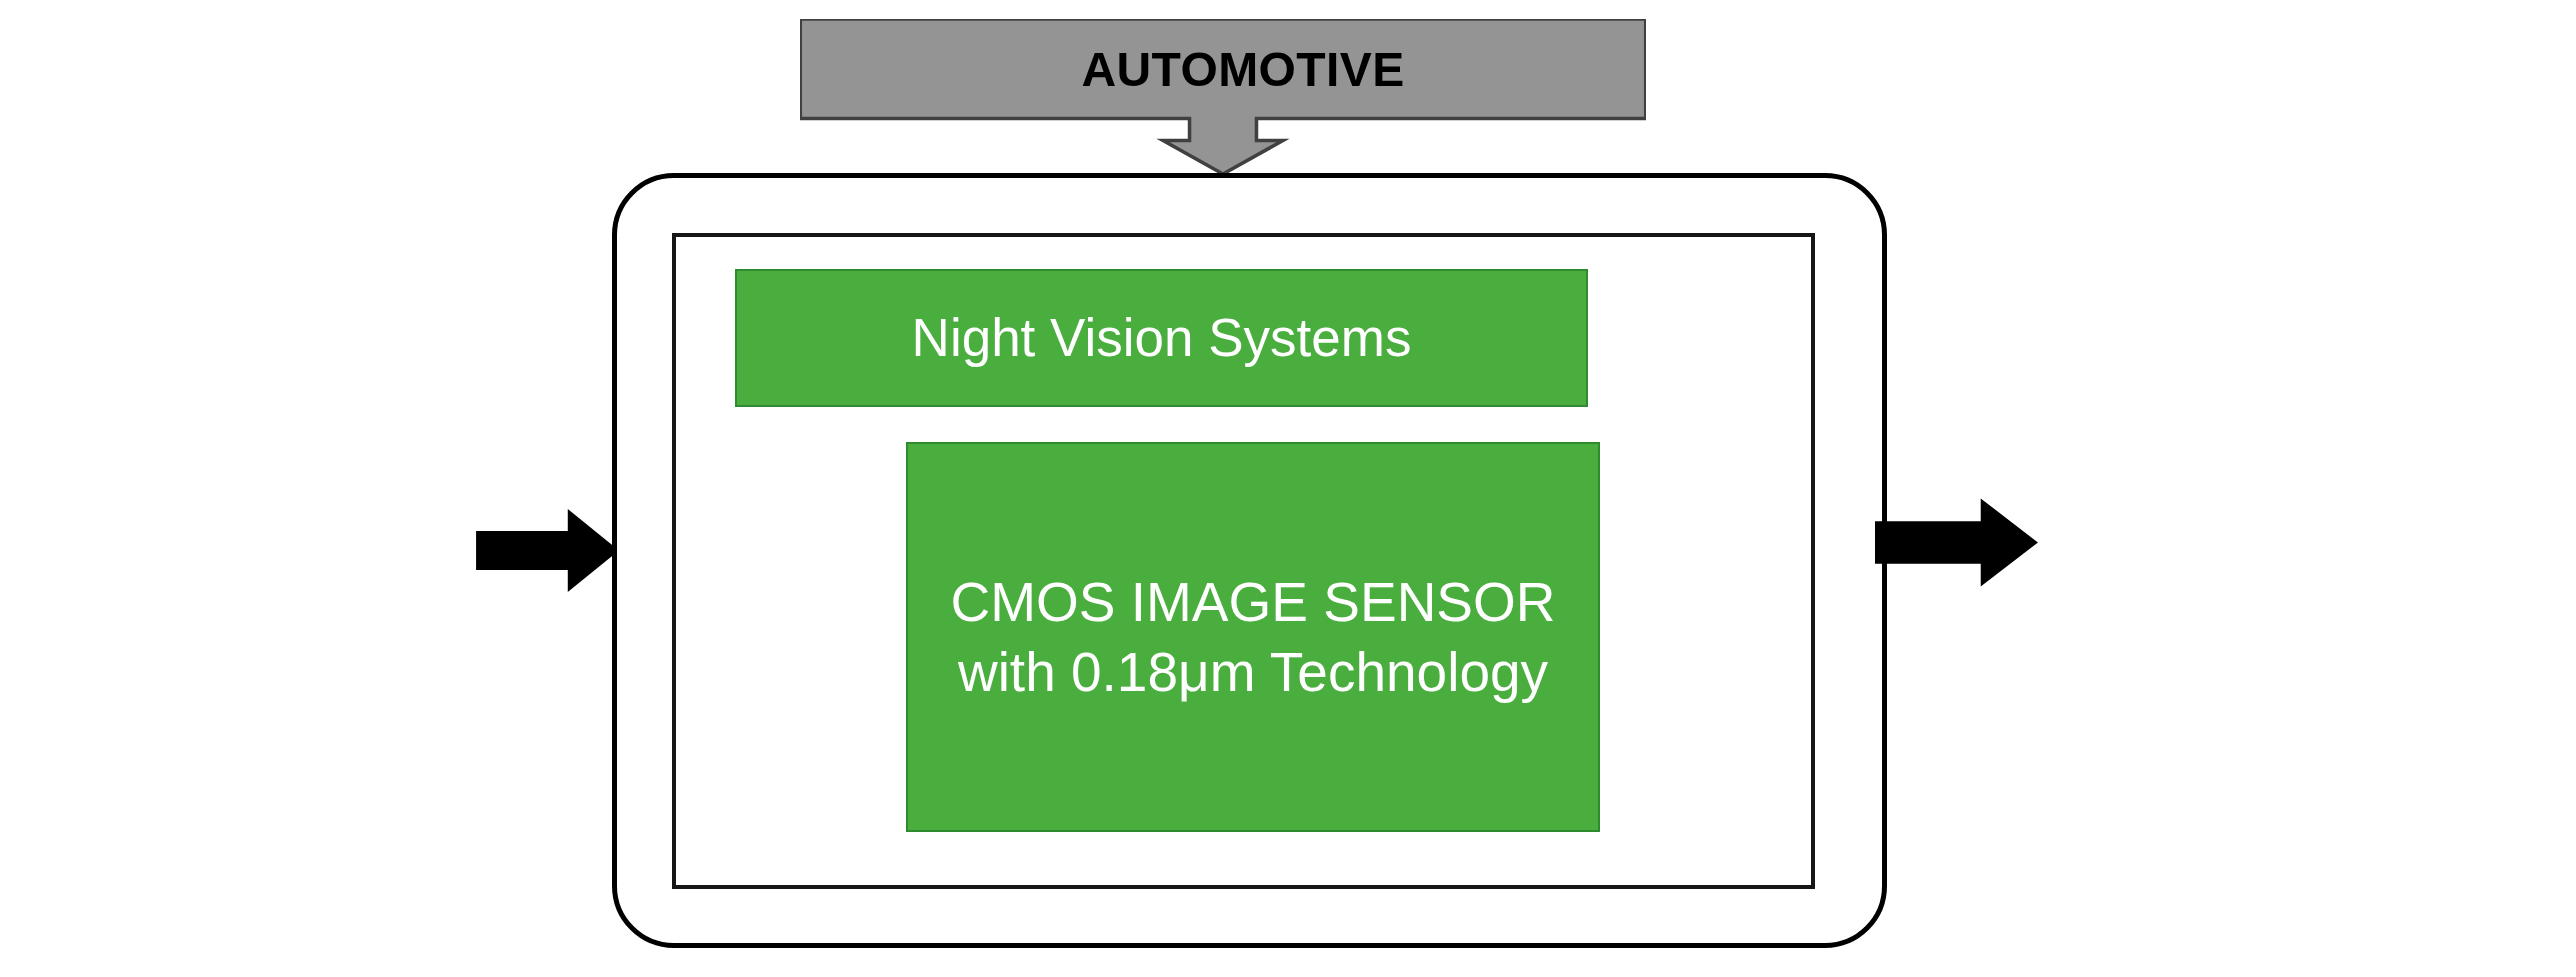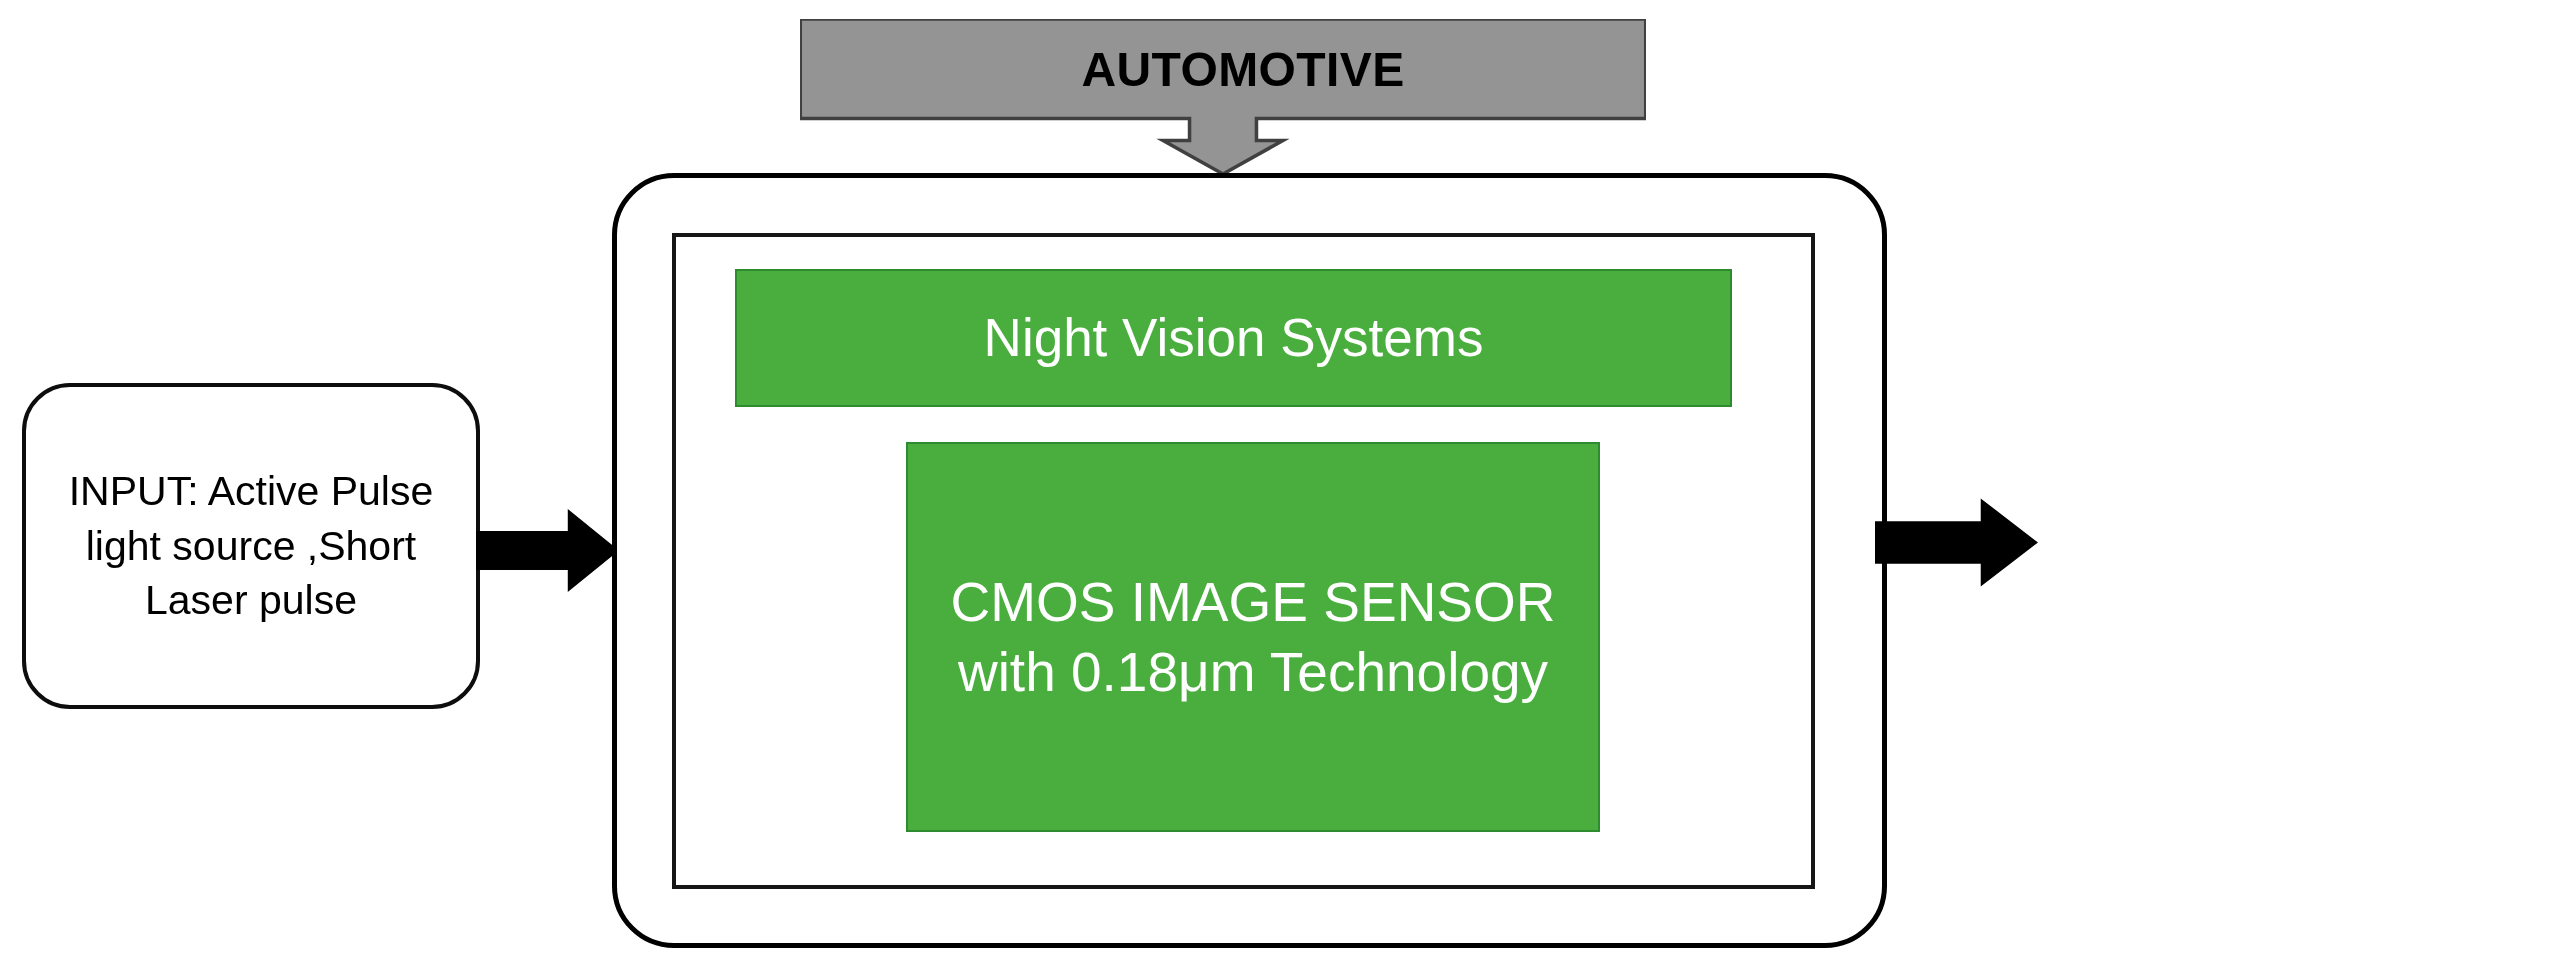--- a/index.html
+++ b/index.html
@@ -122,21 +122,21 @@
     align-items: center;
     justify-content: center;
     text-align: center;
     color: #ffffff;
     line-height: 1.28;
     white-space: pre-wrap;
   }
   #night-vision-box {
     left: 735px;
     top: 269px;
-    width: 997px;
+    width: 853px;
     height: 138px;
     font-size: 53px;
   }
   #cmos-box {
     left: 906px;
     top: 442px;
     width: 694px;
     height: 390px;
     font-size: 55px;
   }
@@ -157,23 +157,20 @@
     top: 494px;
     width: 163px;
     height: 97px;
   }
 </style>
 </head>
 <body>
 
 <div id="canvas">
 
-  <div class="io-box" id="input-box">
-    <span class="io-text">INPUT: Active Pulse light source ,Short Laser pulse</span>
-  </div>
 
   <svg class="block-arrow-svg" id="arrow-left" viewBox="0 0 162 110">
     <polygon points="0,33 104,33 104,8 162,55 104,102 104,77 0,77" fill="#000000"></polygon>
   </svg>
 
   <div id="automotive-group">
     <svg id="automotive-arrow-svg" viewBox="0 0 960 176">
       <polygon points="0,0 960,0 960,113 518,113 518,138 548,138 480,176 412,138 442,138 442,113 0,113" fill="#949494" stroke="#404040" stroke-width="4" stroke-linejoin="miter"></polygon>
     </svg>
     <div id="automotive-label">AUTOMOTIVE</div>

